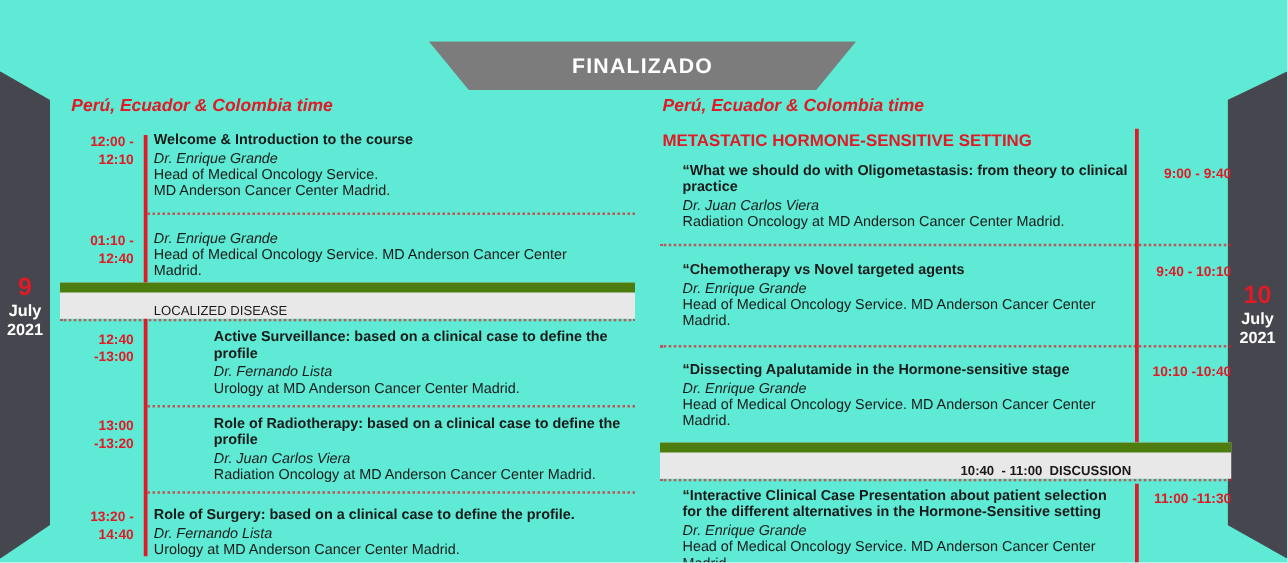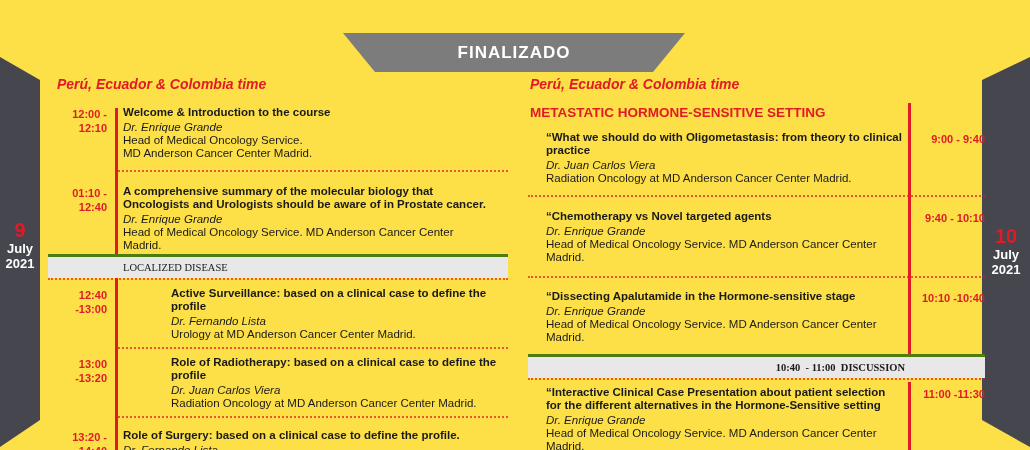--- a/index.html
+++ b/index.html
@@ -1,18 +1,18 @@
 <!DOCTYPE html>
 <html><head>
 <meta charset="utf-8">
 <style>
   html,body{margin:0;padding:0;background:#ffffff;}
   .stage{
     position:relative; width:1030px; height:450px; overflow:hidden;
-    background:#fde047; font-family:"Liberation Sans", sans-serif; color:#1a1a1a;
+    background:#5eead4; font-family:"Liberation Sans", sans-serif; color:#1a1a1a;
   }
   
   .banner{
     position:absolute; left:343px; top:33px; width:342px; height:39px;
     background:#7c7c7c;
     clip-path:polygon(0 0, 100% 0, calc(100% - 32px) 100%, 32px 100%);
     display:flex; align-items:center; justify-content:center;
   }
   .banner span{color:#ffffff; font-weight:bold; font-size:17px; letter-spacing:1px;}
   
@@ -59,22 +59,22 @@
   .pt12{padding-top:12px;}.pt13{padding-top:13px;}
   .pb2{padding-bottom:2px;} .pb6{padding-bottom:6px;} .pb7{padding-bottom:7px;}
   .pb10{padding-bottom:10px;} .pb12{padding-bottom:12px;}
   
   .sep{height:0; border-top:2px dotted rgba(224,27,38,.7); margin-left:70px;}
   .col-right .sep{margin-left:0;}
   .sep.full{margin-left:0;}
   
   .bar{
     position:relative; z-index:1;
-    border-top:3px solid #4d7c0f; background:#e8e8e8; height:21px;
-    display:flex; align-items:center;font-family:Liberation Serif, serif;
+    border-top:8px solid #4d7c0f; background:#e8e8e8; height:21px;
+    display:flex; align-items:flex-end;
   }
   .bar span{font-size:10.5px; color:#1a1a1a; white-space:pre;}
   .bar.section span{padding-left:75px;}
   .bar.discussion{justify-content:flex-end;}
   .bar.discussion span{padding-right:80px; font-weight:bold;}
 </style>
 </head>
 <body>
 
 <div class="stage">
@@ -113,21 +113,20 @@
           <div class="desc">Head of Medical Oncology Service.</div>
           <div class="desc">MD Anderson Cancer Center Madrid.</div>
         </div>
       </div>
 
       <div class="sep"></div>
 
       <div class="row pt13 pb2">
         <div class="time">01:10 - 12:40</div>
         <div class="content">
-          <div class="title">A comprehensive summary of the molecular biology that Oncologists and Urologists should be aware of in Prostate cancer.</div>
           <div class="speaker">Dr. Enrique Grande</div>
           <div class="desc">Head of Medical Oncology Service. MD Anderson Cancer Center Madrid.</div>
         </div>
       </div>
 
       <div class="bar section">
         <span>LOCALIZED DISEASE</span>
       </div>
       <div class="sep full"></div>
 

